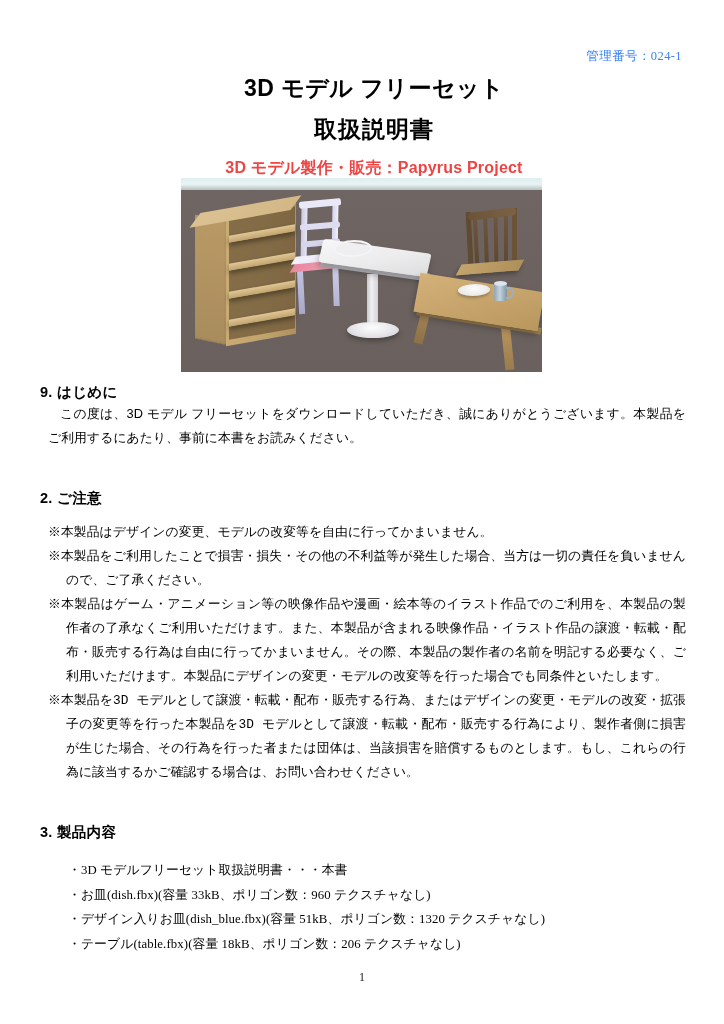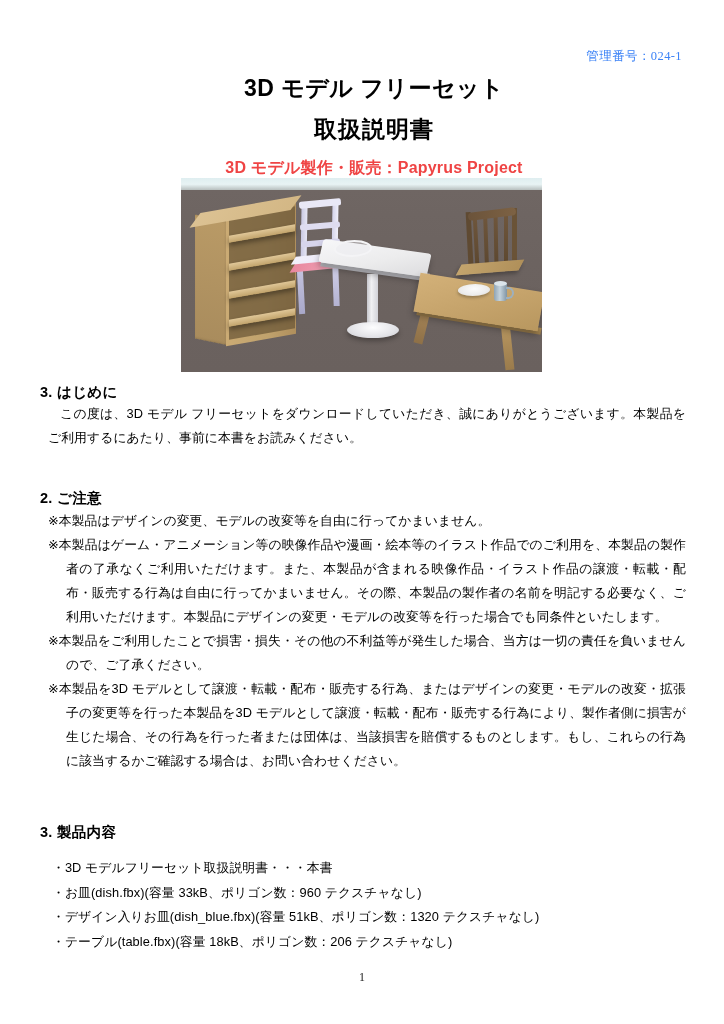--- a/index.html
+++ b/index.html
@@ -349,35 +349,36 @@
   .note-list li {
     font-size: 12.8px;
     line-height: 1.88;
     padding-left: 18px;
     text-indent: -18px;
     margin: 0 0 0 8px;
     text-align: justify;
   }
 
   .content-list {
-    margin: 0;
+    margin: 16px;
     padding: 0;
     list-style: none;
+    font-family: Liberation Serif, serif;
   }
   .content-list li {
     font-size: 12.8px;
     line-height: 1.92;
     margin-left: 12px;
     white-space: nowrap;
   }
 
   #sec1 { top: 383px; }
   #sec1 .sec-body { margin-left: 8px; }
   #sec2 { top: 489px; }
-  #sec2 .sec-body { margin-top: 1px; }
+  #sec2 .sec-body { margin-top: 13px; font-family: Liberation Mono, monospace; }
   #sec3 { top: 823px; }
   #sec3 .sec-body { margin-top: 14px; }
 
   .page-number {
     position: absolute;
     left: 0;
     top: 970px;
     width: 724px;
     text-align: center;
     font-family: "Liberation Serif", "DejaVu Serif", serif;
@@ -440,33 +441,33 @@
     <div class="obj wt-leg-r"></div>
     <div class="obj wt-edge"></div>
     <div class="obj wt-top"></div>
     <div class="obj wt-plate"></div>
     <div class="obj wt-mug"></div>
     <div class="obj wt-mug-top"></div>
     <div class="obj wt-mug-handle"></div>
   </div>
 
   <div class="section" id="sec1">
-    <div class="sec-heading">3. はじめに</div>
+    <div class="sec-heading">9. はじめに</div>
     <div class="sec-body">
       <p class="para indent-1">この度は、3D モデル フリーセットをダウンロードしていただき、誠にありがとうございます。本製品をご利用するにあたり、事前に本書をお読みください。</p>
     </div>
   </div>
 
   <div class="section" id="sec2">
     <div class="sec-heading">2. ご注意</div>
     <div class="sec-body">
       <ul class="note-list">
         <li>※本製品はデザインの変更、モデルの改変等を自由に行ってかまいません。</li>
+        <li>※本製品をご利用したことで損害・損失・その他の不利益等が発生した場合、当方は一切の責任を負いませんので、ご了承ください。</li>
         <li>※本製品はゲーム・アニメーション等の映像作品や漫画・絵本等のイラスト作品でのご利用を、本製品の製作者の了承なくご利用いただけます。また、本製品が含まれる映像作品・イラスト作品の譲渡・転載・配布・販売する行為は自由に行ってかまいません。その際、本製品の製作者の名前を明記する必要なく、ご利用いただけます。本製品にデザインの変更・モデルの改変等を行った場合でも同条件といたします。</li>
-        <li>※本製品をご利用したことで損害・損失・その他の不利益等が発生した場合、当方は一切の責任を負いませんので、ご了承ください。</li>
         <li>※本製品を3D モデルとして譲渡・転載・配布・販売する行為、またはデザインの変更・モデルの改変・拡張子の変更等を行った本製品を3D モデルとして譲渡・転載・配布・販売する行為により、製作者側に損害が生じた場合、その行為を行った者または団体は、当該損害を賠償するものとします。もし、これらの行為に該当するかご確認する場合は、お問い合わせください。</li>
       </ul>
     </div>
   </div>
 
   <div class="section" id="sec3">
     <div class="sec-heading">3. 製品内容</div>
     <div class="sec-body">
       <ul class="content-list">
         <li>・3D モデルフリーセット取扱説明書・・・本書</li>

